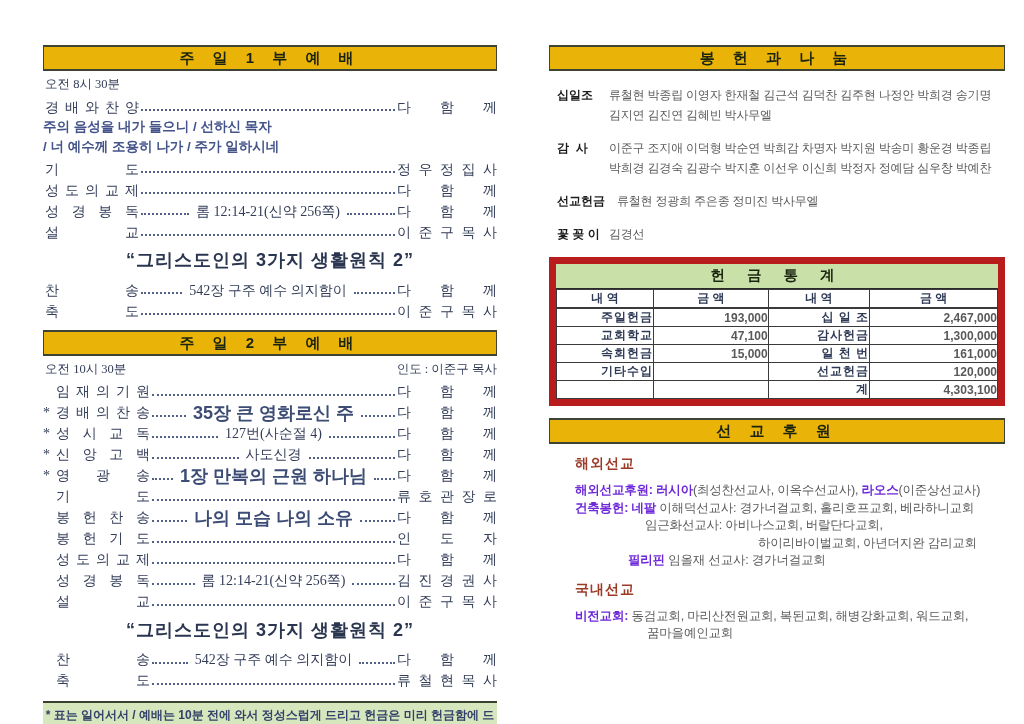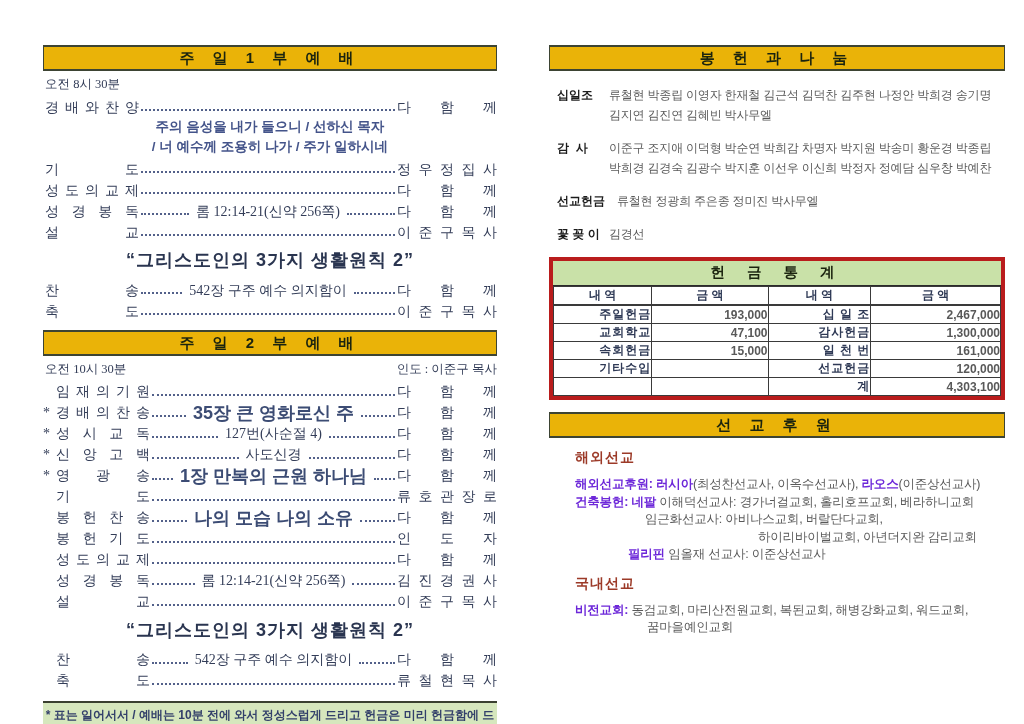--- a/index.html
+++ b/index.html
@@ -27,41 +27,41 @@
   .lrow { display:flex; align-items:center; height:21px;
     font-size:14px; color:#333d58; }
   .s1 .lrow { padding-left:2px;align-items:flex-end; }
   .star { width:13px; font-size:14px; color:#333d58; }
   .lbl { width:94px; text-align:justify; text-align-last:justify; white-space:nowrap; }
   .rgt { width:100px; text-align:justify; text-align-last:justify; white-space:nowrap; }
   .mid { padding:0 5px; white-space:nowrap; }
   .mid.gothic { font-family:"Liberation Sans", sans-serif; font-weight:bold; color:#3c4c74; font-size:18px; }
   .dots { flex:1; min-width:14px; border-bottom:2px dotted #53618a;
     align-self:flex-end; margin:0 2px 6px 2px; }
-  .hymn { text-align:center; font-family:"Liberation Sans", sans-serif; font-weight:bold;
+  .hymn { font-family:"Liberation Sans", sans-serif; font-weight:bold;
     color:#44548a; font-size:13.5px; line-height:17px; margin:1px 0 3px; }
   .sermon { text-align:center; font-family:"Liberation Sans", sans-serif; font-weight:bold;
     color:#2a3550; font-size:18px; letter-spacing:1px; margin:6px 0 7px; }
 
   
   .footnote { margin-top:10px; background:#d6e7bd;
     border-top:2px solid #3a4030; border-bottom:2px solid #3a4030;
     height:27px; line-height:24px; text-align:center;
     font-family:"Liberation Sans", sans-serif; font-size:12px; font-weight:bold; color:#33406a; }
 
   
   .offblock { display:flex; margin:0 0 13px 8px;
     font-family:"Liberation Sans", sans-serif; font-size:12px; line-height:20px; }
   .off-first { margin-top:14px; }
   .offlabel { width:52px; min-width:52px; font-weight:bold; color:#1c1c1c; white-space:pre; }
   .offnames { flex:1; color:#595959; }
   .offnames div { white-space:pre-wrap; letter-spacing:-0.2px; }
 
   
-  .stat-box { border:4px solid #b91c1c; margin:7px 0 12px 0; }
+  .stat-box { border:7px solid #b91c1c; margin:7px 0 12px 0; }
   .stat-title { background:#c9e1a8; border-bottom:1px solid #2b2b2b;
     height:25px; line-height:23px; text-align:center;
     font-family:"Liberation Sans", sans-serif; font-weight:bold;
     font-size:14.5px; letter-spacing:9px; color:#1b240f; }
   table.stat { width:100%; border-collapse:collapse; table-layout:fixed;
     font-family:"Liberation Sans", sans-serif; font-size:12px; }
   table.stat th, table.stat td { border:1px solid #3a3a3a; height:15.5px; padding:0; }
   table.stat th { font-weight:bold; color:#2f3a56; text-align:center; border-bottom:2px solid #3a3a3a; }
   td.cat { font-weight:bold; color:#2f3a56; text-align:right; letter-spacing:1px; }
   td.amt { color:#595959; text-align:right; padding-right:28px; font-weight:bold; }
@@ -325,21 +325,21 @@
 
   <div class="band">선 교 후 원</div>
 
   <div class="mission-wrap">
     <div class="mission-heading">해외선교</div>
 
     <div class="mline"><span class="bld">해외선교후원: 러시아</span><span>(최성찬선교사, 이옥수선교사), </span><span class="bld">라오스</span><span>(이준상선교사)</span></div>
     <div class="mline"><span class="bld">건축봉헌: 네팔</span><span> 이해덕선교사: 경가너걸교회, 홀리호프교회, 베라하니교회</span></div>
     <div class="mline ind70"><span>임근화선교사: 아비나스교회, 버랄단다교회,</span></div>
     <div class="mline ind183"><span>하이리바이벌교회, 아년더지완 감리교회</span></div>
-    <div class="mline ind53"><span class="bld">필리핀</span><span> 임올재 선교사: 이준상선교사</span></div>
+    <div class="mline ind53"><span class="bld">필리핀</span><span> 임올재 선교사: 경가너걸교회</span></div>
 
     <div class="mission-heading">국내선교</div>
 
     <div class="mline"><span class="bld">비전교회: </span><span>동검교회, 마리산전원교회, 복된교회, 해병강화교회, 워드교회,</span></div>
     <div class="mline ind72"><span>꿈마을예인교회</span></div>
 
   </div>
 </div>
 
 </body></html>

